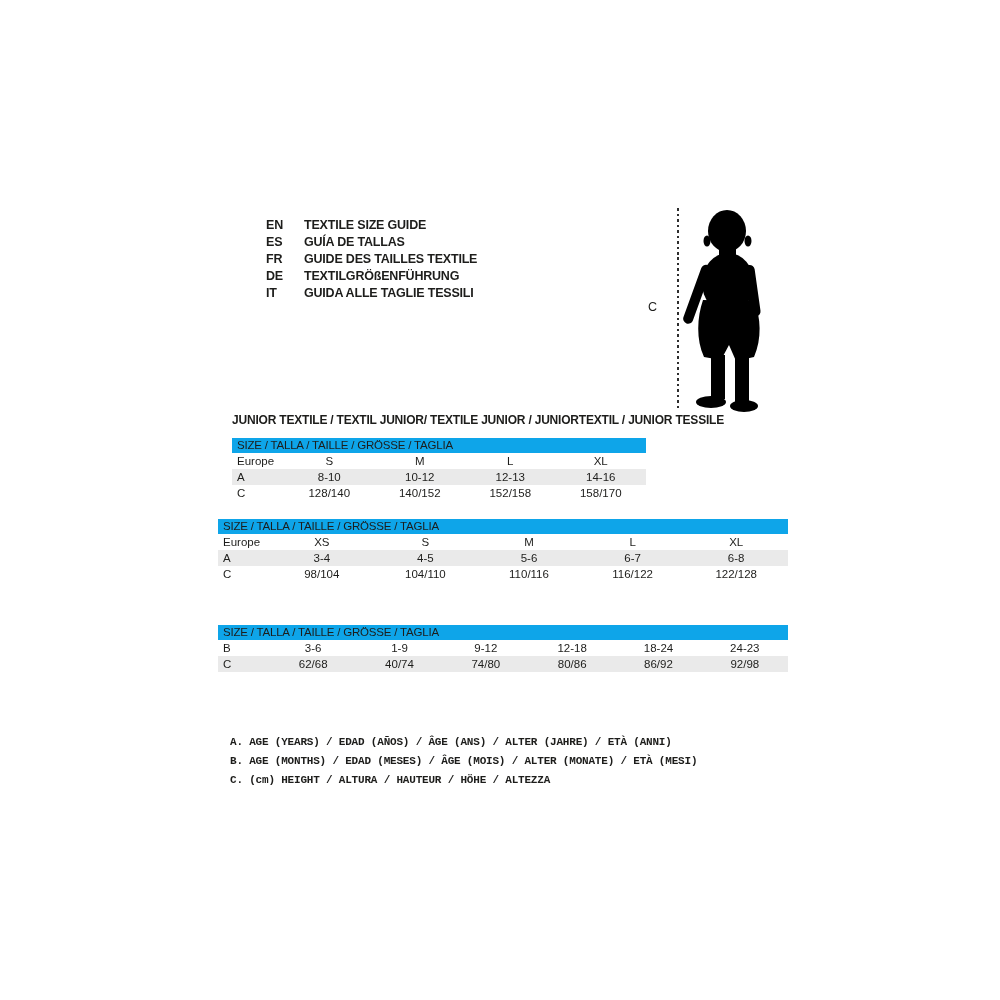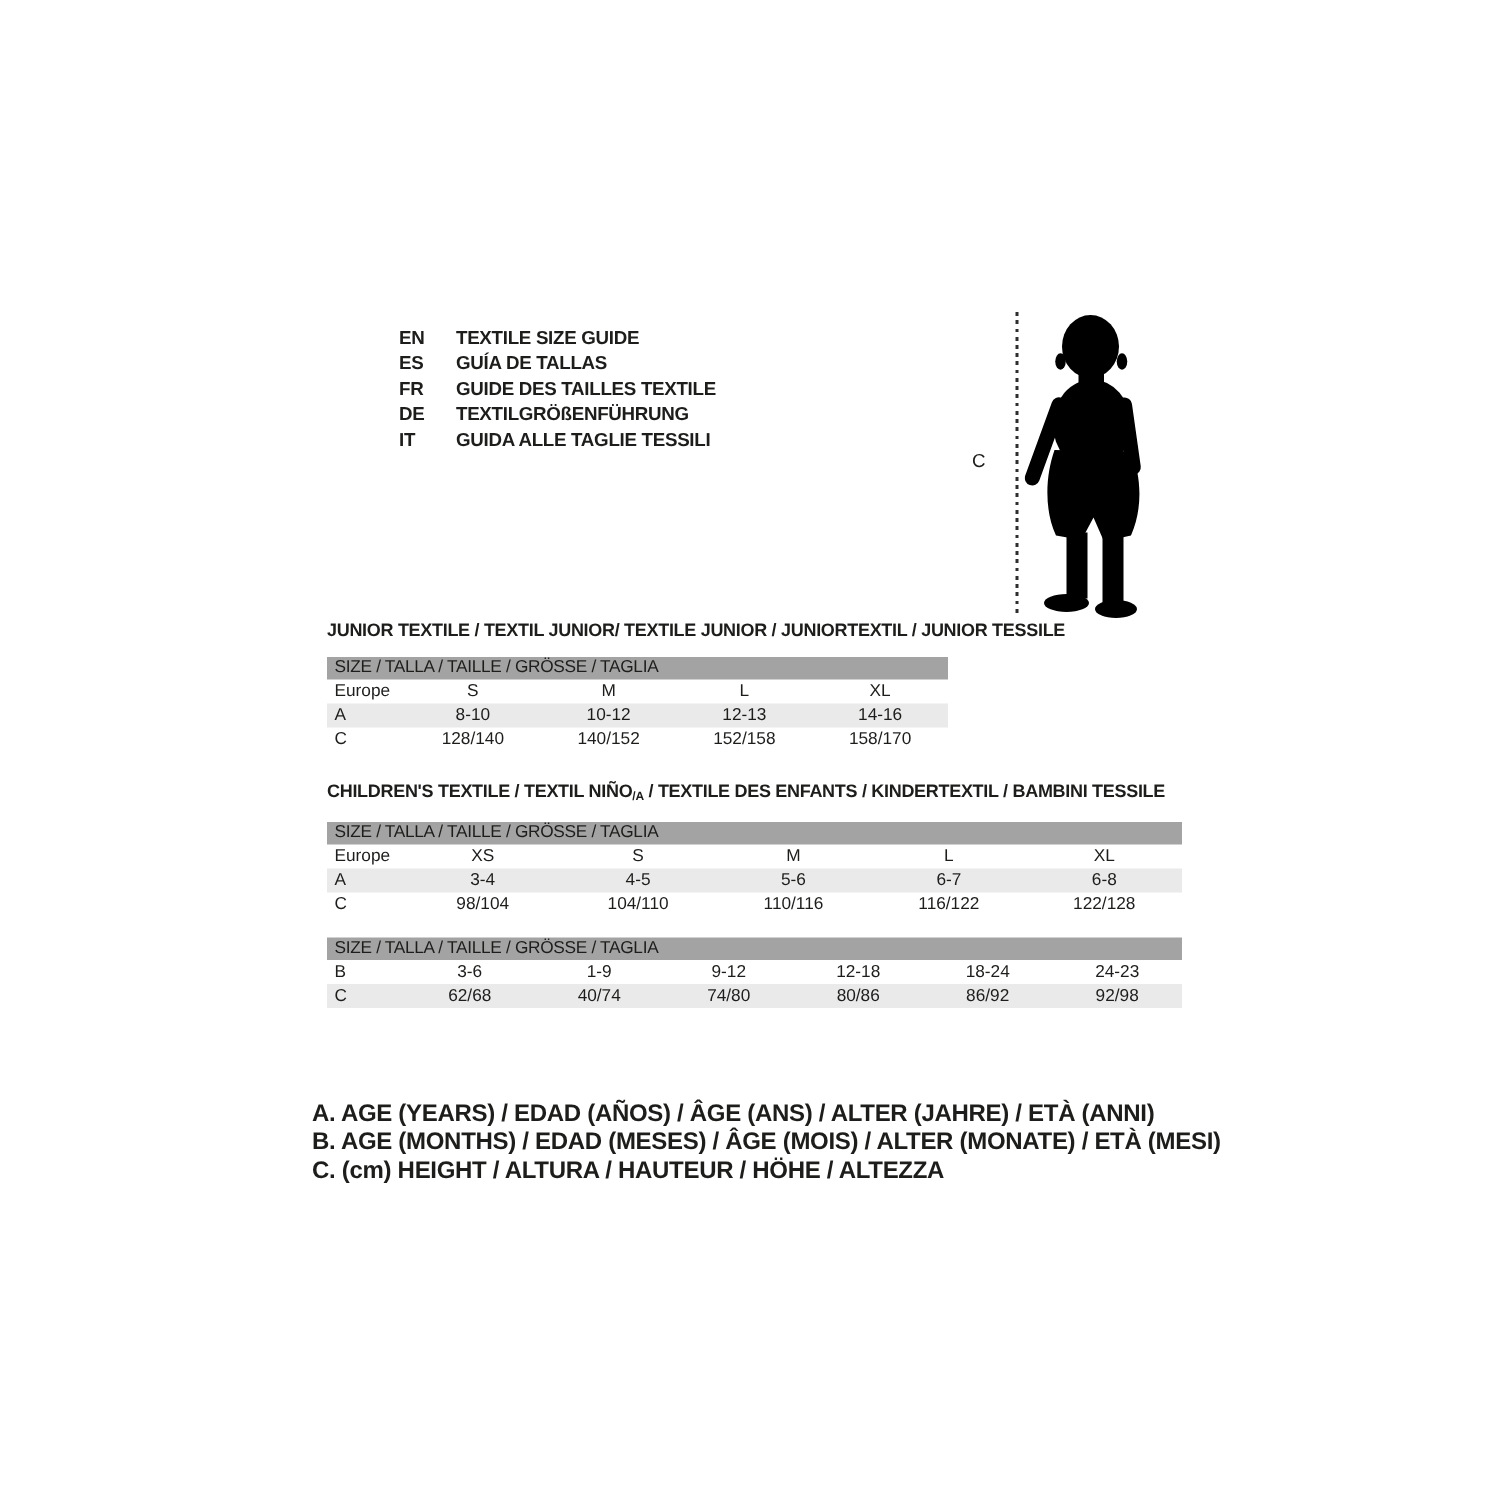--- a/index.html
+++ b/index.html
@@ -24,39 +24,39 @@
   
   .height-line {
     position: absolute; left: 677px; top: 208px; width: 2px; height: 201px;
     background: repeating-linear-gradient(to bottom, #2e2e2e 0 2.5px, transparent 2.5px 5.5px);
   }
   .height-label { position: absolute; left: 648px; top: 300px; font-size: 12.5px; }
   .silhouette-svg { position: absolute; left: 683px; top: 205px; width: 95px; height: 207px; }
 
   
   .table-block { position: absolute; }
-  .tbl-0 { left: 218px; top: 412px; width: 414px; }
+  .tbl-0 { left: 232px; top: 412px; width: 414px; }
   .tbl-1 { left: 218px; top: 519px; width: 570px; }
   .tbl-2 { left: 218px; top: 625px; width: 570px; }
   .tbl-title { font-weight: bold; font-size: 12px; line-height: 17px;
                letter-spacing: -0.2px; white-space: nowrap; }
   .tbl-title-wrap { margin-bottom: 9px; }
   .tbl-title .sub { font-size: 8px; vertical-align: -2px; }
-  .size-band { background: #a3a3a3; height: 15px; line-height: 15px;
+  .size-band { background: #0ea5e9; height: 15px; line-height: 15px;
                font-size: 11.5px; padding-left: 5px; letter-spacing: -0.2px;
                white-space: nowrap; }
   .trow { display: flex; height: 16px; line-height: 16px; font-size: 11.5px; }
   .trow.shaded { background: #eaeaea; }
   .tlabel { flex: 0 0 52px; width: 52px; padding-left: 5px; text-align: left; }
   .tcell { flex: 1 1 0; text-align: center; }
 
   
-  .footnotes { position: absolute; left: 208px; top: 733px;
-               font-weight: bold; font-size: 16px; line-height: 19px;
-               letter-spacing: -0.2px; white-space: nowrap; }
+  .footnotes { position: absolute; left: 230px; top: 733px;
+               font-weight: bold; font-size: 11px; line-height: 19px;
+               letter-spacing: -0.2px; white-space: nowrap; font-family: Liberation Mono, monospace; }
 </style>
 </head>
 <body>
 
 <div class="canvas">
 
   <div class="lang-block">
       <div class="lang-row">
         <span class="lang-code">EN</span>
         <span class="lang-label">TEXTILE SIZE GUIDE</span>
@@ -129,23 +129,20 @@
         </div>
         <div class="trow">
           <span class="tlabel">C</span>
           <span class="tcell">128/140</span>
           <span class="tcell">140/152</span>
           <span class="tcell">152/158</span>
           <span class="tcell">158/170</span>
         </div>
       </div>
       <div class="table-block tbl-1">
-        <div class="tbl-title-wrap">
-          <div class="tbl-title"><span>CHILDREN'S TEXTILE / TEXTIL NIÑO</span><span class="sub">/A</span><span> / TEXTILE DES ENFANTS / KINDERTEXTIL / BAMBINI TESSILE</span></div>
-        </div>
         <div class="size-band">SIZE / TALLA / TAILLE / GRÖSSE / TAGLIA</div>
         <div class="trow">
           <span class="tlabel">Europe</span>
           <span class="tcell">XS</span>
           <span class="tcell">S</span>
           <span class="tcell">M</span>
           <span class="tcell">L</span>
           <span class="tcell">XL</span>
         </div>
         <div class="trow shaded">

